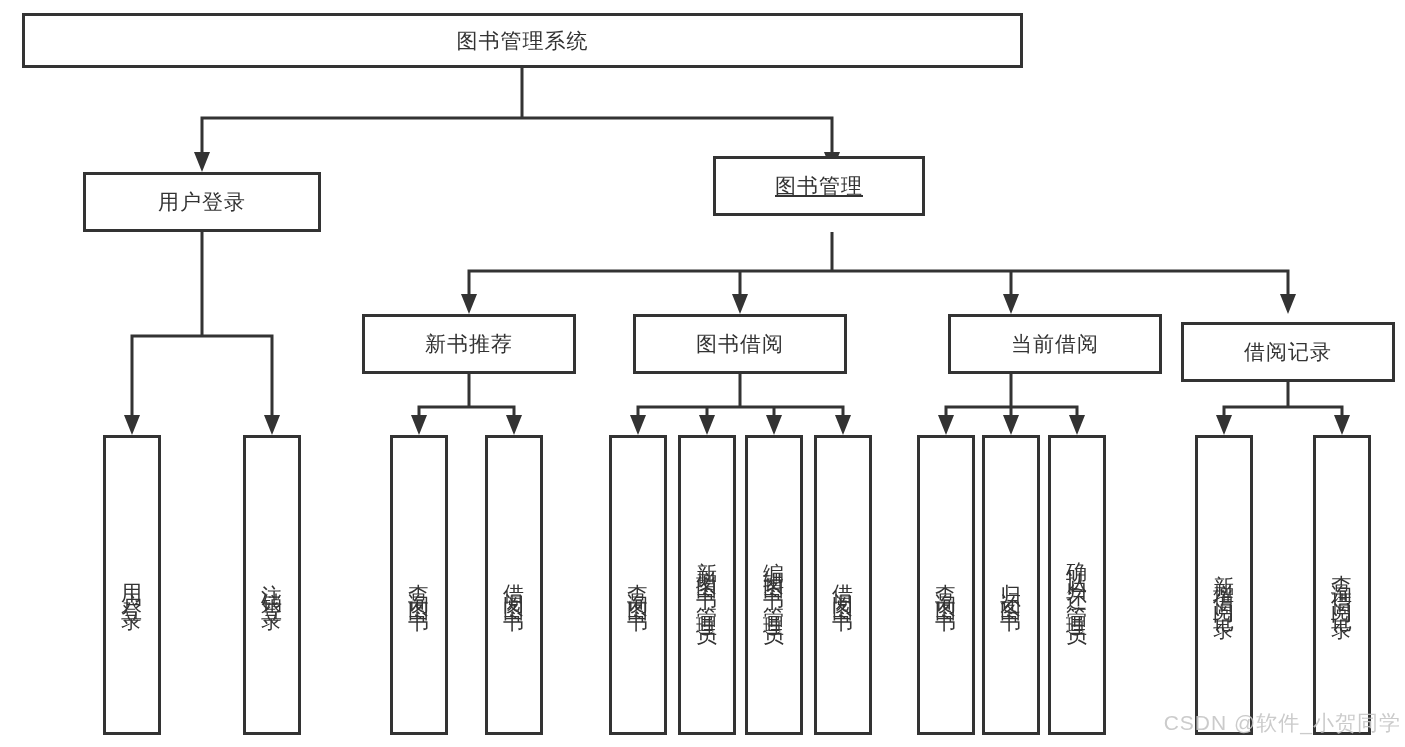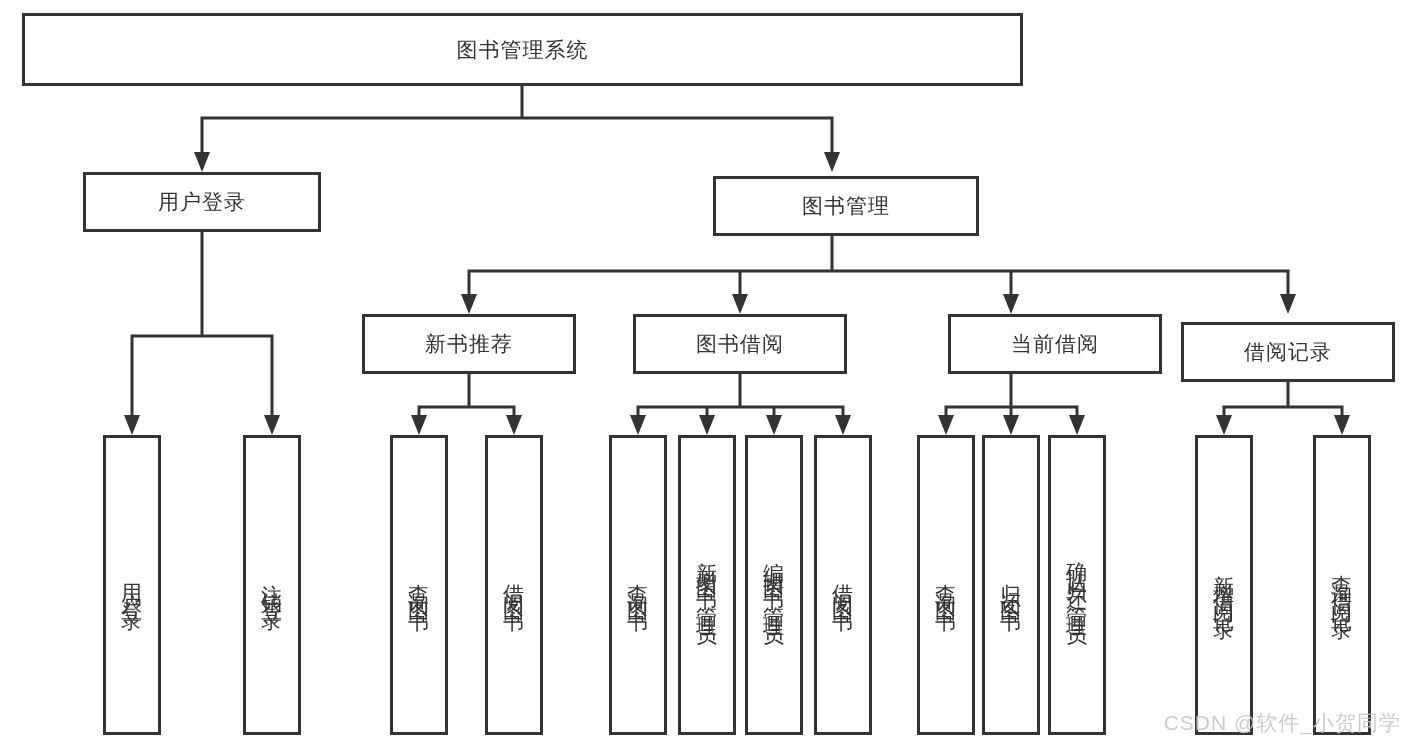--- a/index.html
+++ b/index.html
@@ -30,23 +30,23 @@
     display: flex;
     align-items: center;
     justify-content: center;
     z-index: 2;
   }
   .box .hlabel {
     font-size: 21px;
     letter-spacing: 1px;
     white-space: nowrap;
   }
-  .root-box  { left: 22px;  top: 13px;  width: 1001px; height: 73px; }
+  .root-box  { left: 22px;  top: 13px;  width: 1001px; height: 55px; }
   .l1a { left: 83px;  top: 172px; width: 238px; height: 60px; }
-  .l1b { left: 713px; top: 176px; width: 266px; height: 60px; }
+  .l1b { left: 713px; top: 156px; width: 212px; height: 60px; text-decoration: underline; }
   .l2  { top: 314px; width: 214px; height: 60px; }
   .l2a { left: 362px; }
   .l2b { left: 633px; }
   .l2c { left: 904px; margin-left: 44px; }
   .l2d { left: 1181px; margin-top: 8px; }
   .leaf {
     top: 435px;
     width: 58px;
     height: 300px;
   }

